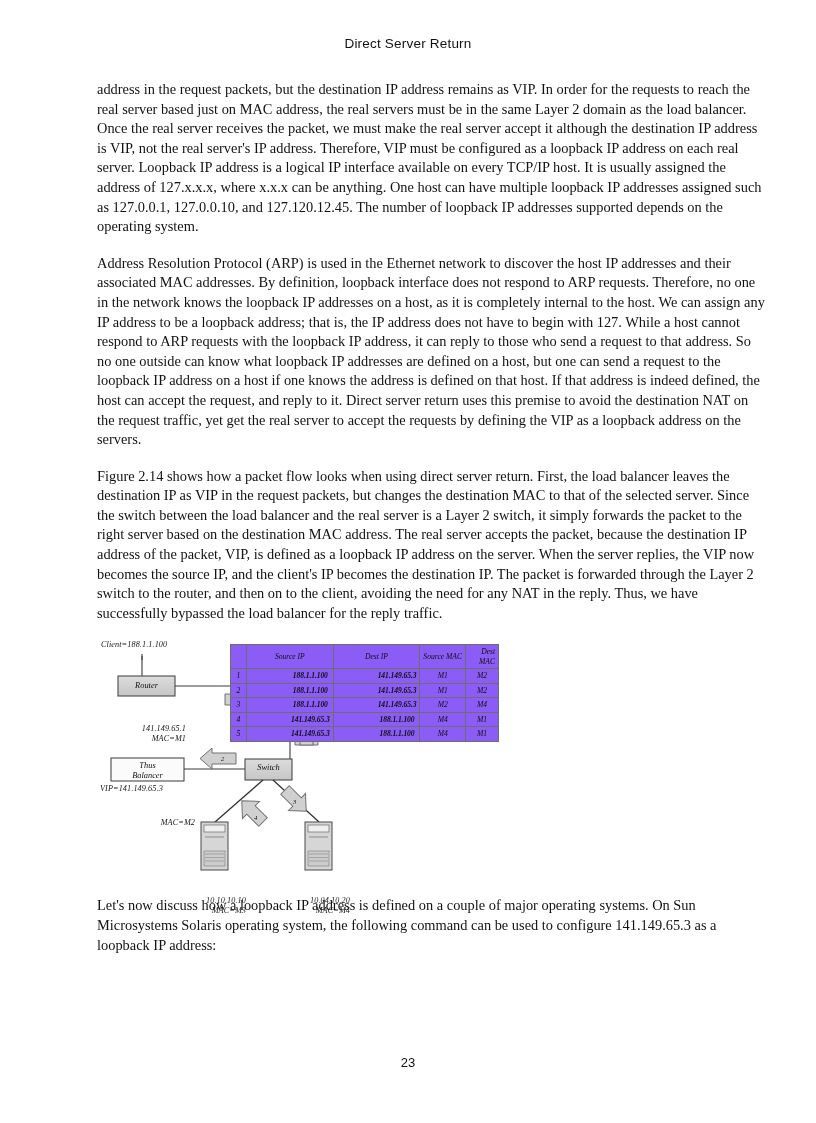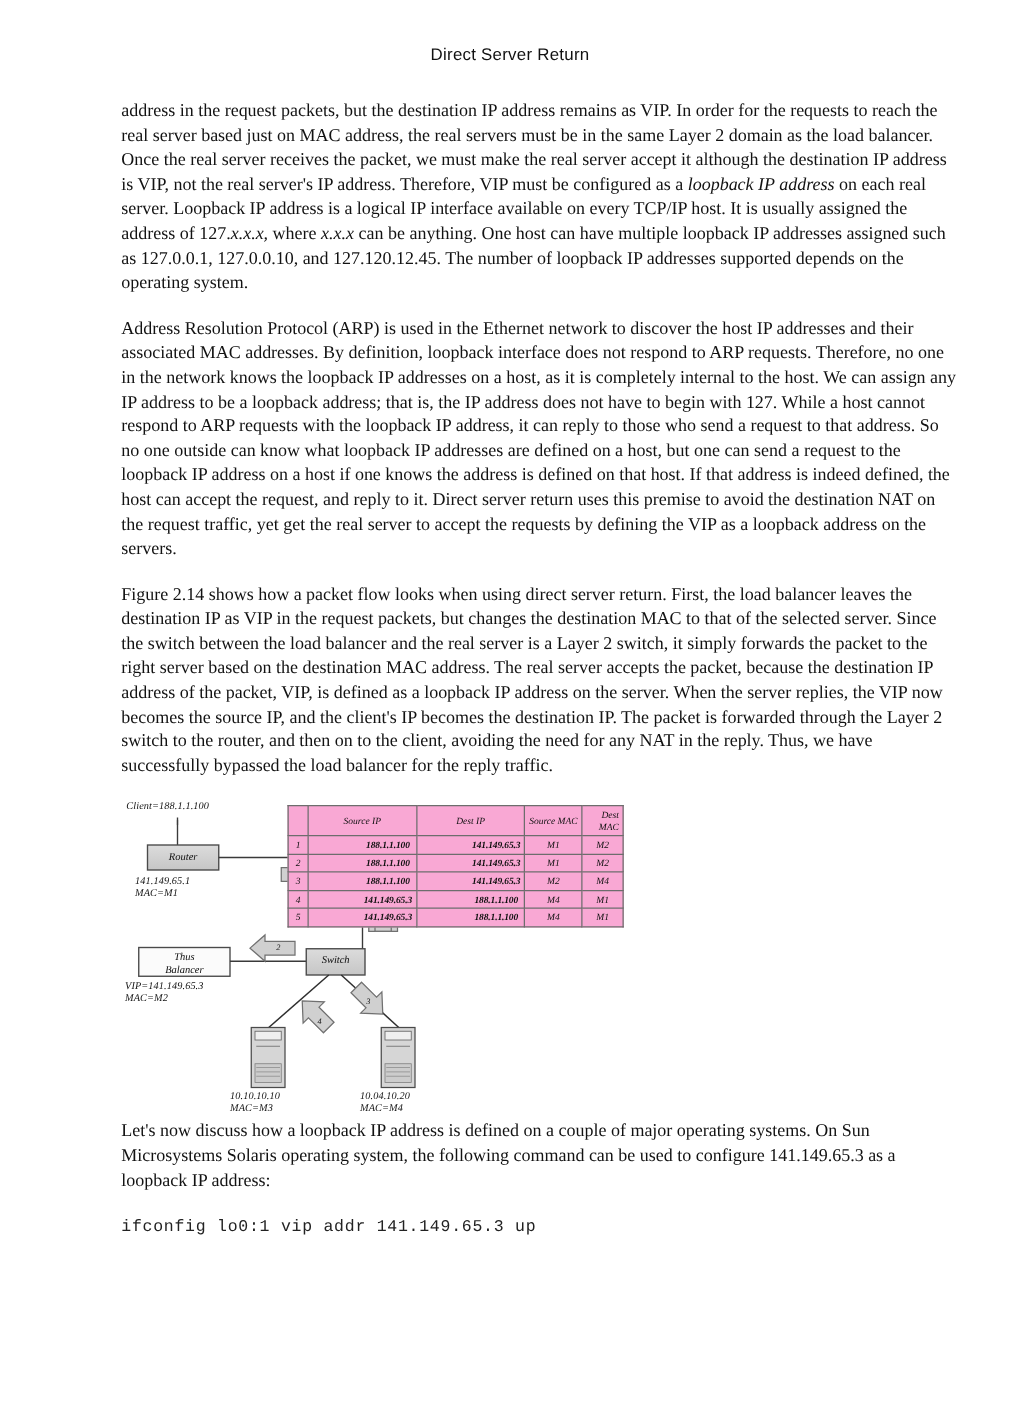--- a/index.html
+++ b/index.html
@@ -38,21 +38,21 @@
     top: 80px;
     width: 668px;
   }
   p.para {
     margin: 0 0 17px 0;
     font-size: 14.4px;
     line-height: 19.6px;
     text-align: left;
     color: #121212;
   }
-  .ital { font-style: italic; }
+  .ital { }
   .code-line {
     font-family: "Liberation Mono", monospace;
     font-size: 13.2px;
     letter-spacing: 0.6px;
     color: #222;
     margin: 0;
     white-space: pre;
   }
   .figure-caption {
     font-size: 14.4px;
@@ -82,40 +82,40 @@
   .fig-svg { position: absolute; left: 0; top: 0; }
 
   .fig-label {
     position: absolute;
     font-family: "Liberation Serif", serif;
     font-size: 8.2px;
     color: #151515;
     white-space: nowrap;
     letter-spacing: 0.1px;
   }
-  .fig-label.center { text-align: left; }
+  .fig-label.center { text-align: right; margin-top: 24px; }
   .box-text {
     position: absolute;
     font-family: "Liberation Serif", serif;
     font-size: 8.4px;
     color: #0f0f0f;
     text-align: center;
     white-space: nowrap;
   }
 
   
   .flow-table {
     position: absolute;
     left: 133px;
     top: 4px;
     border-collapse: collapse;
     font-family: "Liberation Serif", serif;
     font-size: 7.6px;
     color: #101010;
-    background: #f9a8d4;
+    background: #8b5cf6;
   }
   .flow-table th, .flow-table td {
     border: 1px solid #6d6d6d;
     padding: 2px 3px;
     text-align: center;
     line-height: 9.5px;
     font-weight: normal;
   }
   .flow-table th { font-weight: normal; }
   .flow-table td.idx { width: 9px; }
@@ -276,18 +276,18 @@
               <td>M1</td>
             </tr>
           </tbody>
       </table>
 
     </div>
 
 
     <p class="para">Let's now discuss how a loopback IP address is defined on a couple of major operating systems. On Sun Microsystems Solaris operating system, the following command can be used to configure 141.149.65.3 as a loopback IP address:</p>
 
-    <p class="code-line" style="margin-top:19px;">ifconfig lo0:1 vip addr 141.149.65.3 up</p>
 
   </div>
 
+  <div class="page-number">23</div>
 
 </div>
 
 </body></html>

